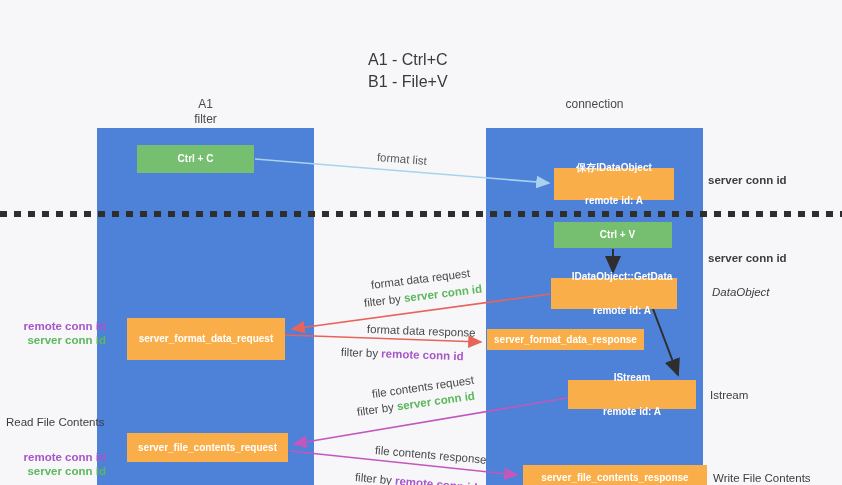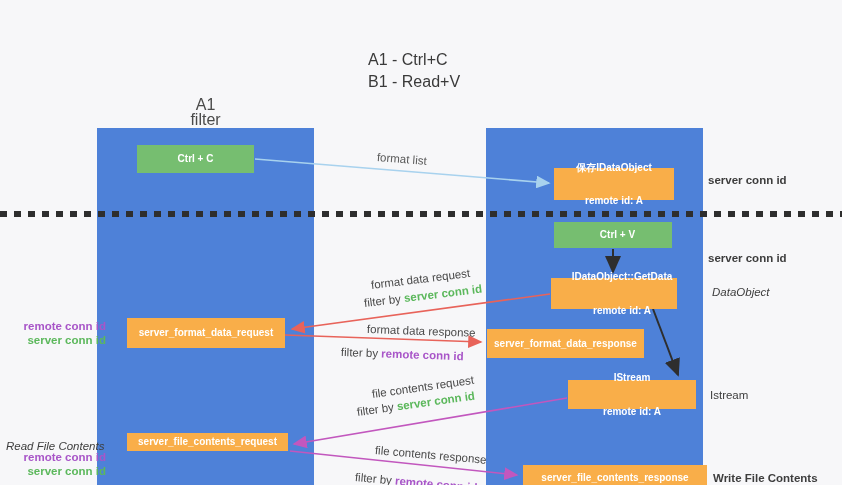--- a/index.html
+++ b/index.html
@@ -6,21 +6,21 @@
   body { font-family: "Liberation Sans", sans-serif; background: #f7f7f9; }
   .canvas {
     position: relative; width: 842px; height: 485px;
     background: #f7f7f9; overflow: hidden; margin-top: 41px;
   }
   .title {
     position: absolute; left: 368px; top: 8px;
     font-size: 16px; line-height: 22px; color: #3a3a3a; text-align: left;
   }
   .lane-header {
-    position: absolute; font-size: 16px; line-height: 15px;
+    position: absolute; font-size: 12px; line-height: 15px;
     color: #4a4a4a; text-align: center; width: 217px;
   }
   .lane {
     position: absolute; background: #4e81d8;
     border-bottom: 2px solid #d9e2f5;
   }
   .dotted-line {
     position: absolute; left: 0; top: 170px; width: 842px; height: 6px;
     background-image: repeating-linear-gradient(90deg, #2e2e2e 0 7px, transparent 7px 14px);
   }
@@ -46,28 +46,29 @@
     line-height: 14px; text-align: right; width: 100px; white-space: nowrap;
   }
 </style>
 </head>
 <body>
 
 <div class="canvas">
 
   <div class="title">
     <div>A1 - Ctrl+C</div>
-    <div>B1 - Read+V</div>
+    <div>B1 - File+V</div>
   </div>
 
   <div class="lane-header" style="left:97px; top:56px;">
     <div>A1</div>
     <div>filter</div>
   </div>
   <div class="lane-header" style="left:486px; top:56px;">
+    <div>connection</div>
   </div>
 
   <div class="lane" style="left:97px; top:87px; width:217px; height:371px;"></div>
   <div class="lane" style="left:486px; top:87px; width:217px; height:373px;"></div>
 
   <div class="dotted-line"></div>
 
   <svg class="arrows" width="842" height="485" viewBox="0 0 842 485">
     <defs>
       <marker id="m-blue" markerWidth="9" markerHeight="8" refX="8" refY="4" orient="auto">
@@ -103,34 +104,34 @@
 
   <div class="node green" style="left:554px; top:181px; width:118px; height:26px;padding-left:9px;">
     <span>Ctrl + V</span>
   </div>
 
   <div class="node orange" style="left:551px; top:237px; width:126px; height:31px;padding-left:16px;">
     <div>IDataObject::GetData</div>
     <div>remote id: A</div>
   </div>
 
-  <div class="node orange" style="left:127px; top:277px; width:158px; height:30px;text-align:right;">
+  <div class="node orange" style="left:127px; top:277px; width:158px; height:42px;text-align:right;">
     <span>server_format_data_request</span>
   </div>
 
-  <div class="node orange" style="left:487px; top:288px; width:157px; height:29px;">
+  <div class="node orange" style="left:487px; top:288px; width:157px; height:21px;">
     <span>server_format_data_response</span>
   </div>
 
   <div class="node orange" style="left:568px; top:339px; width:128px; height:29px;">
     <div>IStream</div>
     <div>remote id: A</div>
   </div>
 
-  <div class="node orange" style="left:127px; top:392px; width:161px; height:18px;">
+  <div class="node orange" style="left:127px; top:392px; width:161px; height:29px;">
     <span>server_file_contents_request</span>
   </div>
 
   <div class="node orange" style="left:523px; top:424px; width:184px; height:26px;">
     <span>server_file_contents_response</span>
   </div>
 
   <div class="arrow-label" style="left:377px; top:110px; transform:rotate(4.5deg); color:#5a5a5a;">format list</div>
 
   <div class="arrow-label" style="left:371px; top:238px; transform:rotate(-7deg);">format data request</div>
@@ -150,25 +151,25 @@
 
   <div class="arrow-label" style="left:375px; top:403px; transform:rotate(5deg);">file contents response</div>
   <div class="arrow-label" style="left:355px; top:430px; transform:rotate(5deg);">
     <span>filter by </span><span class="purple-text">remote conn id</span>
   </div>
 
   <div class="side-label green-text" style="left:708px; top:133px;">server conn id</div>
   <div class="side-label green-text" style="left:708px; top:211px;">server conn id</div>
   <div class="side-label" style="left:712px; top:245px;font-style:italic;">DataObject</div>
   <div class="side-label" style="left:710px; top:348px;">Istream</div>
-  <div class="side-label" style="left:713px; top:431px;font-weight:bold;">Write File Contents</div>
+  <div class="side-label" style="left:713px; top:431px;">Write File Contents</div>
 
   <div class="id-block" style="left:6px; top:278px;">
     <div class="purple-text">remote conn id</div>
     <div class="green-text">server conn id</div>
   </div>
-  <div class="side-label" style="left:6px; top:399px;font-style:italic;">Read File Contents</div>
+  <div class="side-label" style="left:6px; top:375px;">Read File Contents</div>
   <div class="id-block" style="left:6px; top:409px;">
     <div class="purple-text">remote conn id</div>
     <div class="green-text">server conn id</div>
   </div>
 
 </div>
 
 </body></html>

